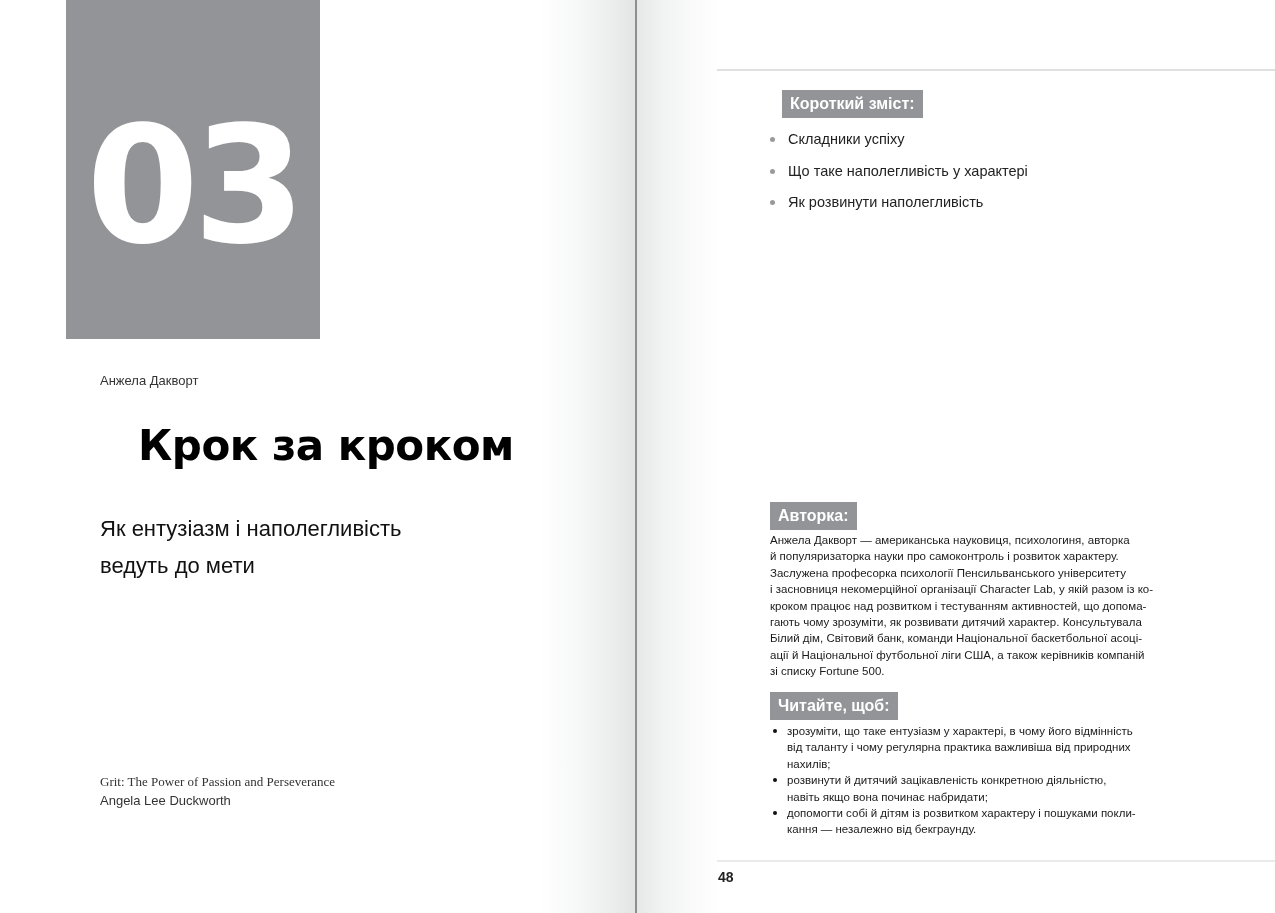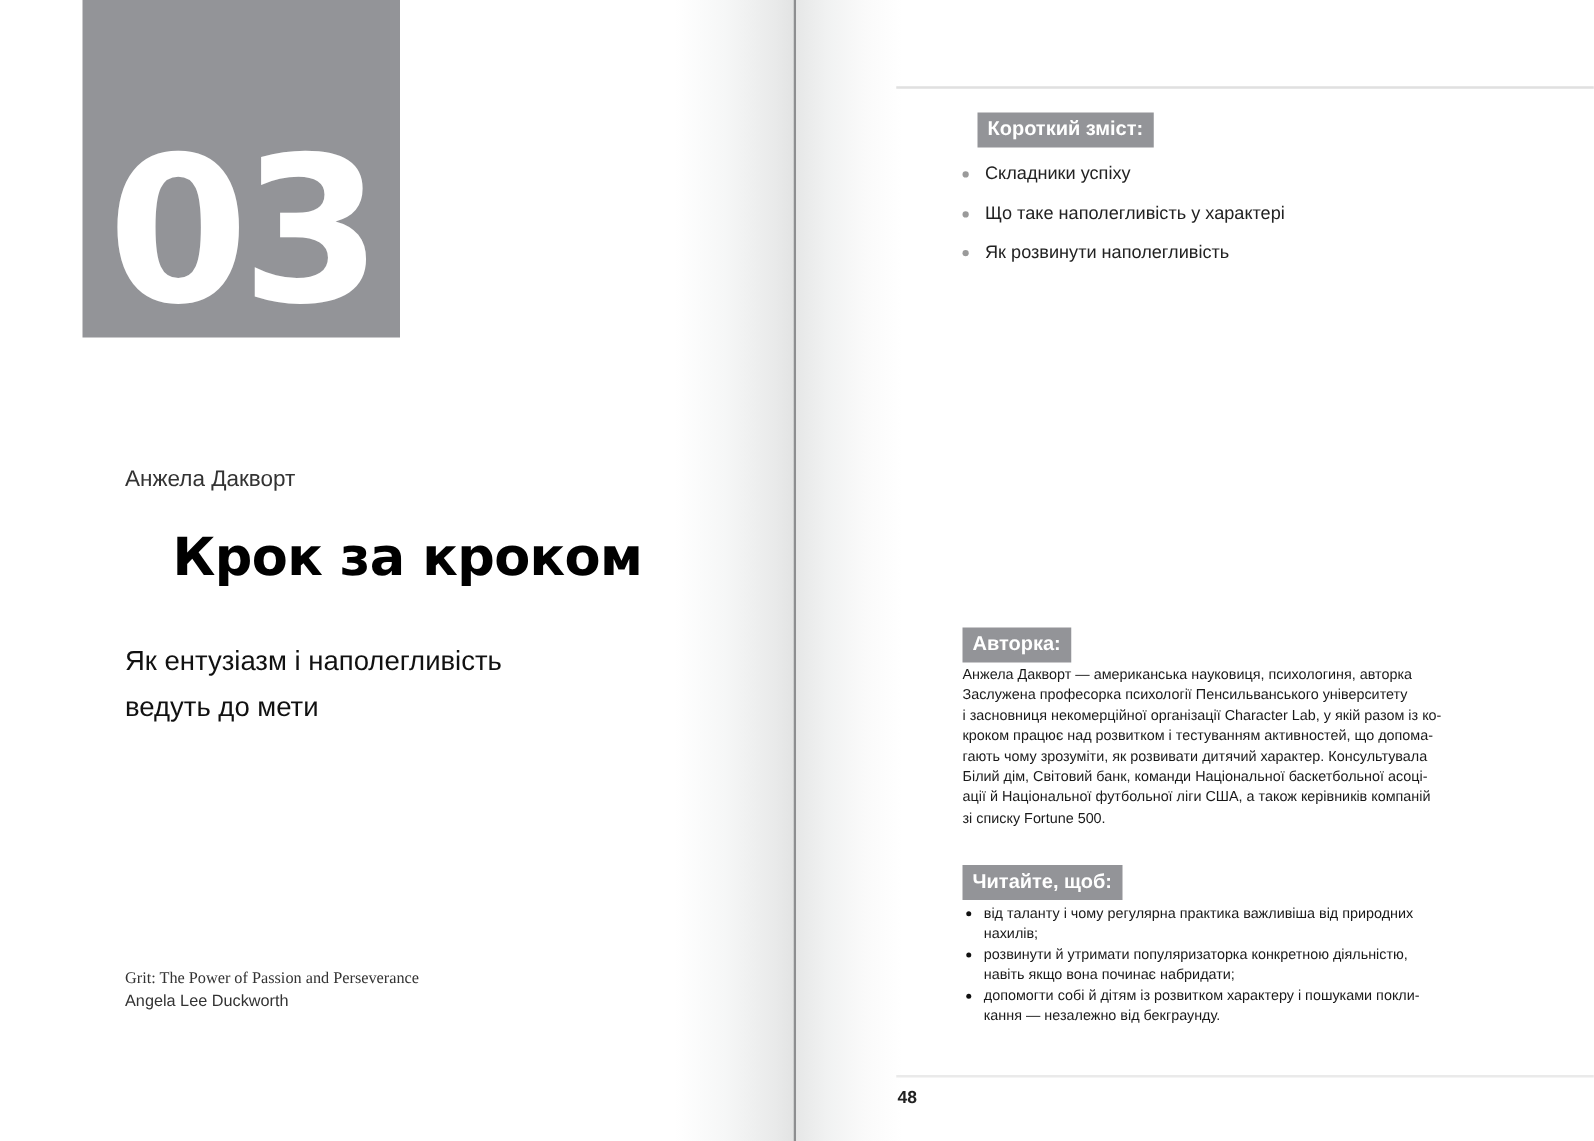--- a/index.html
+++ b/index.html
@@ -16,32 +16,32 @@
     }
     .spine {
       position: absolute; left: 635px; top: 0; width: 2px; height: 913px;
       background: #8d8e90;
     }
     .page-right {
       position: absolute; left: 637px; top: 0; width: 638px; height: 913px;
       background: linear-gradient(to right, #e6e7e7 0px, #f1f2f2 25px, #fafafa 55px, #ffffff 85px, #ffffff 638px);
     }
     .chapter-block {
-      position: absolute; left: 66px; top: 0; width: 254px; height: 270px;
+      position: absolute; left: 66px; top: 0; width: 254px; height: 339px;
       background: #939498;
     }
     .chapter-num {
       position: absolute; left: 0; right: 0; top: 96px;
       text-align: center; color: #ffffff;
       font-family: "DejaVu Sans", sans-serif; font-weight: bold;
       font-size: 162px; line-height: 180px; letter-spacing: -6px;
     }
     .author-ua {
       position: absolute; left: 100px; top: 373px;
-      font-size: 18px; color: #333; text-align: right;
+      font-size: 13px; color: #333; text-align: right;
     }
     .title {
       position: absolute; left: 98px; top: 418px;
       font-family: "DejaVu Sans", sans-serif; font-weight: bold;
       font-size: 42px; line-height: 56px; color: #000; letter-spacing: -0.5px; margin-left: 40px;
     }
     .subtitle {
       position: absolute; left: 100px; top: 510px; width: 420px;
       font-size: 22px; line-height: 37px; color: #111;
     }
@@ -131,39 +131,41 @@
   <div class="label-box summary-label">Короткий зміст:</div>
   <ul class="summary-list">
     <li><span class="dot"></span><span>Складники успіху</span></li>
     <li><span class="dot"></span><span>Що таке наполегливість у характері</span></li>
     <li><span class="dot"></span><span>Як розвинути наполегливість</span></li>
   </ul>
 
   <div class="label-box author-label">Авторка:</div>
   <div class="author-bio">
     <div>Анжела Дакворт — американська науковиця, психологиня, авторка</div>
+    <div>й популяризаторка науки про самоконтроль і розвиток характеру.</div>
     <div>Заслужена професорка психології Пенсильванського університету</div>
     <div>і засновниця некомерційної організації Character Lab, у якій разом із ко-</div>
     <div>кроком працює над розвитком і тестуванням активностей, що допома-</div>
     <div>гають чому зрозуміти, як розвивати дитячий характер. Консультувала</div>
     <div>Білий дім, Світовий банк, команди Національної баскетбольної асоці-</div>
     <div>ації й Національної футбольної ліги США, а також керівників компаній</div>
     <div>зі списку Fortune 500.</div>
   </div>
 
   <div class="label-box read-label">Читайте, щоб:</div>
   <ul class="read-list">
     <li>
       <span class="dot"></span>
+      <div>зрозуміти, що таке ентузіазм у характері, в чому його відмінність</div>
       <div>від таланту і чому регулярна практика важливіша від природних</div>
       <div>нахилів;</div>
     </li>
     <li>
       <span class="dot"></span>
-      <div>розвинути й утримати популяризаторка конкретною діяльністю,</div>
+      <div>розвинути й дитячий зацікавленість конкретною діяльністю,</div>
       <div>навіть якщо вона починає набридати;</div>
     </li>
     <li>
       <span class="dot"></span>
       <div>допомогти собі й дітям із розвитком характеру і пошуками покли-</div>
       <div>кання — незалежно від бекграунду.</div>
     </li>
   </ul>
 
   <div class="footer-rule"></div>

